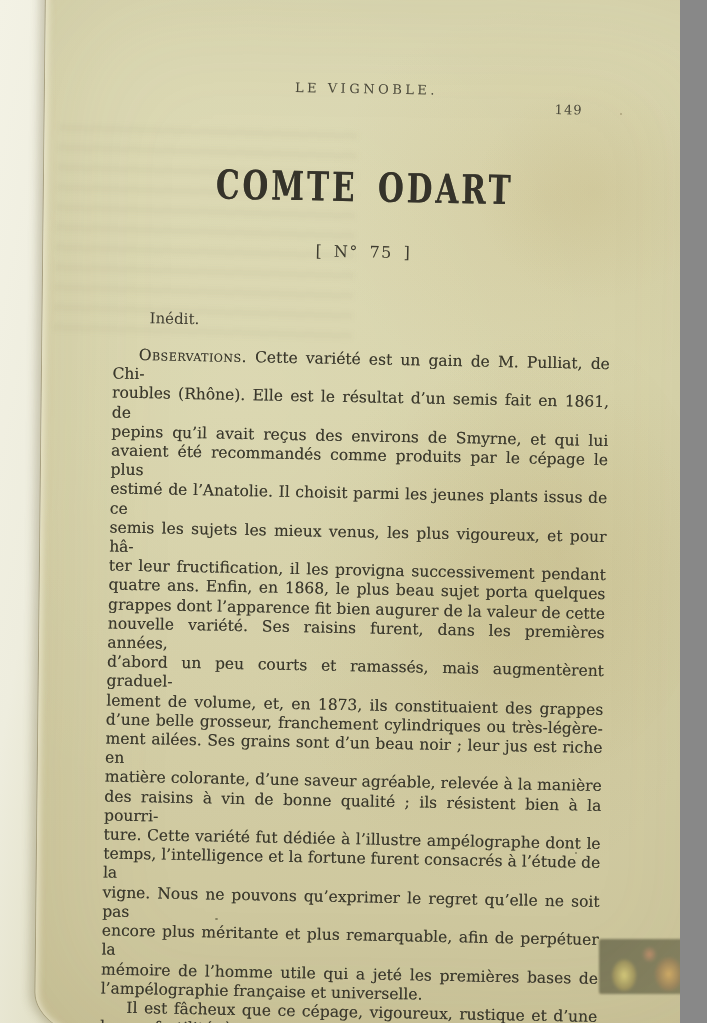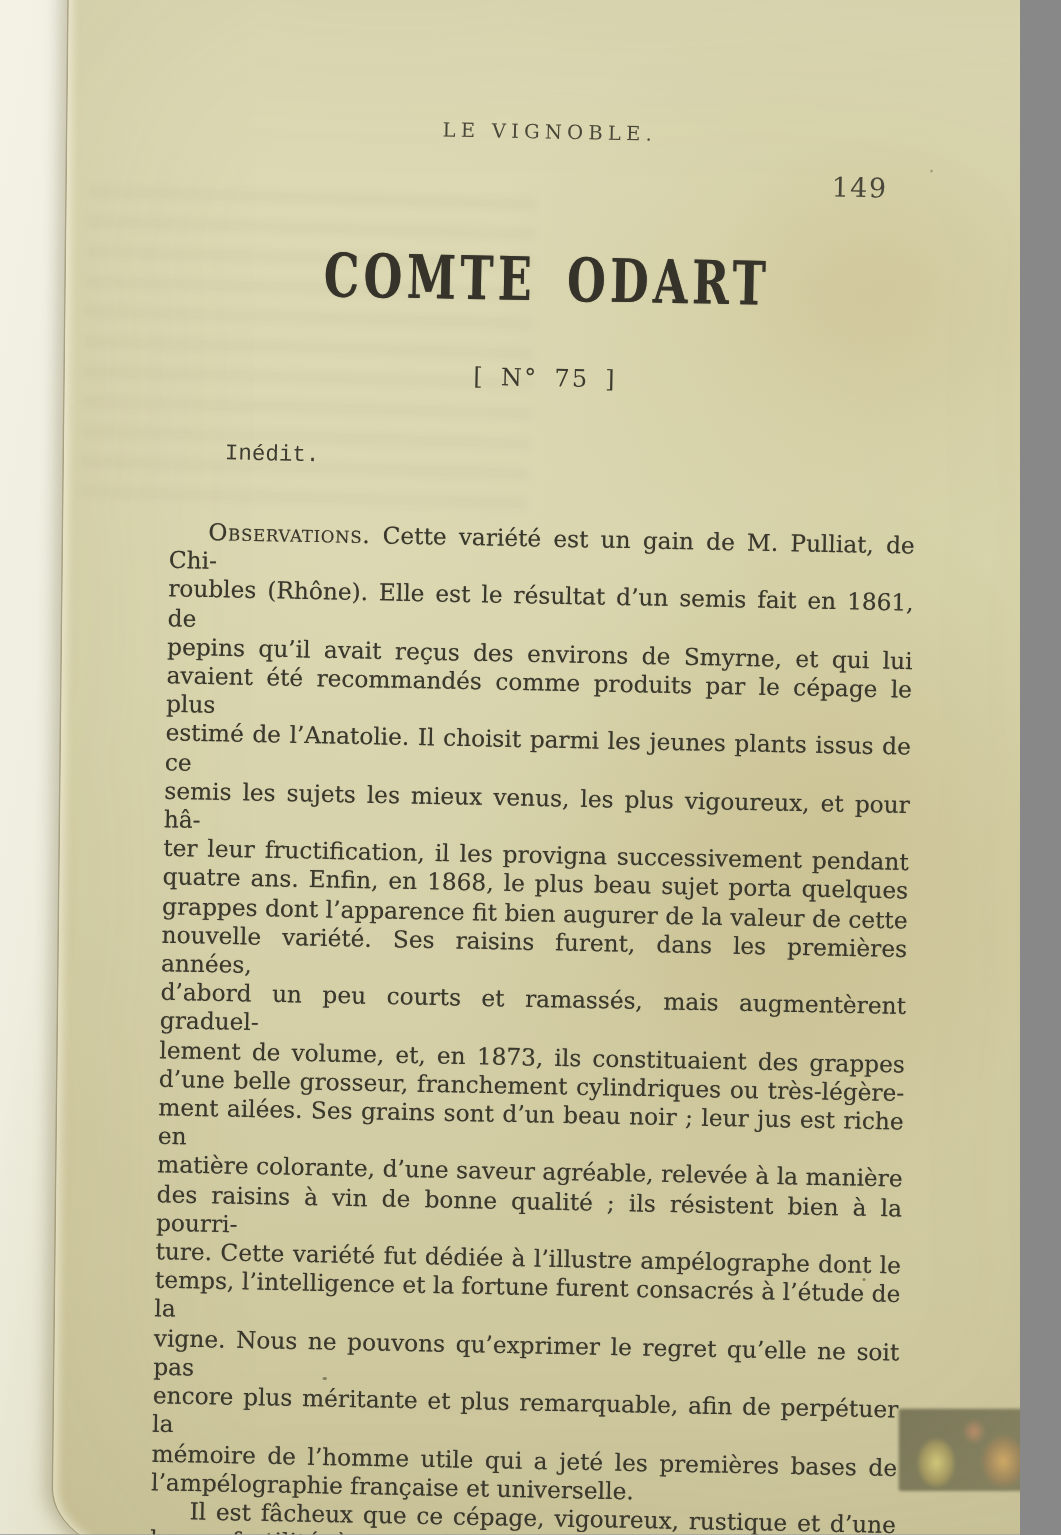--- a/index.html
+++ b/index.html
@@ -47,35 +47,35 @@
   .content{
     position:absolute;left:74px;top:0;width:497px;height:1000px;
     transform:rotate(0.5deg);transform-origin:50% 0;
     color:#3a382c;
   }
   .running-header{
     position:absolute;top:92px;left:0;width:100%;text-align:center;
     font-size:13px;letter-spacing:3.5px;color:#4a483a;
   }
   .page-number{
-    position:absolute;top:122px;left:437px;font-size:18px;color:#4a483a;letter-spacing:1px;
+    position:absolute;top:109px;left:437px;font-size:13px;color:#4a483a;letter-spacing:1px;
   }
   .title{
     position:absolute;top:174px;left:0;width:100%;text-align:center;
     font-weight:bold;font-size:40px;letter-spacing:4px;word-spacing:10px;
     transform:scaleX(0.74);transform-origin:50% 0;
     color:#35332a;text-shadow:0 0 0.6px rgba(53,51,42,0.7);
     white-space:nowrap;
   }
   .subtitle{
     position:absolute;top:253px;left:0;width:100%;text-align:center;
     font-size:16px;letter-spacing:1.5px;word-spacing:4px;color:#3e3c30;
   }
   .edition-note{
-    position:absolute;top:309px;left:36px;font-size:15px;color:#3e3c30;font-family:Liberation Mono, monospace;
+    position:absolute;top:324px;left:36px;font-size:15px;color:#3e3c30;
   }
   .body-text{
     position:absolute;top:361px;left:0;width:497px;
     font-size:15.5px;line-height:19.2px;
     text-shadow:0 0 0.5px rgba(58,56,44,0.55);
   }
   .line{text-align:justify;text-align-last:justify;white-space:normal;}
   .line.lastline{text-align-last:left;}
   .line.first{text-indent:26px;}
   .lead-sc{font-variant:small-caps;letter-spacing:0.5px;}

